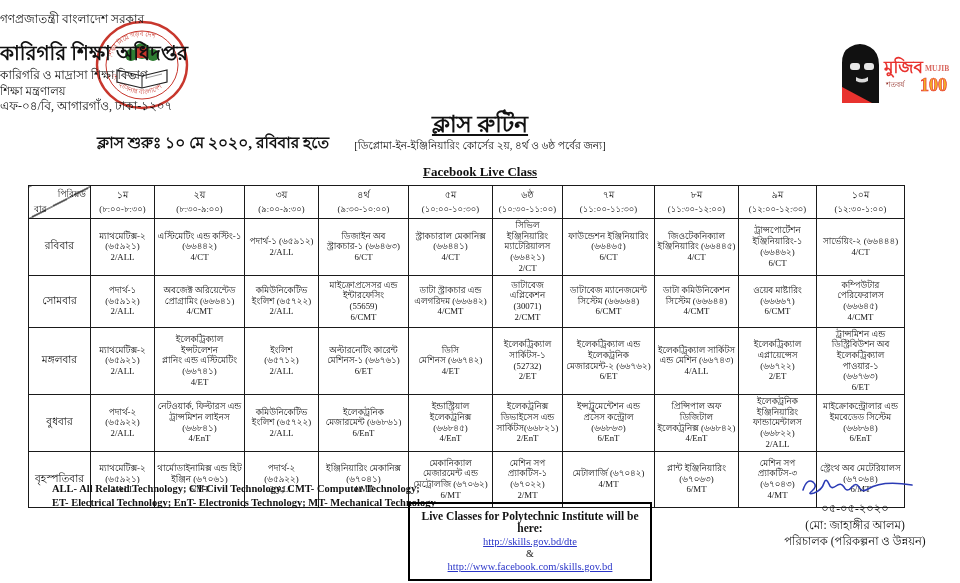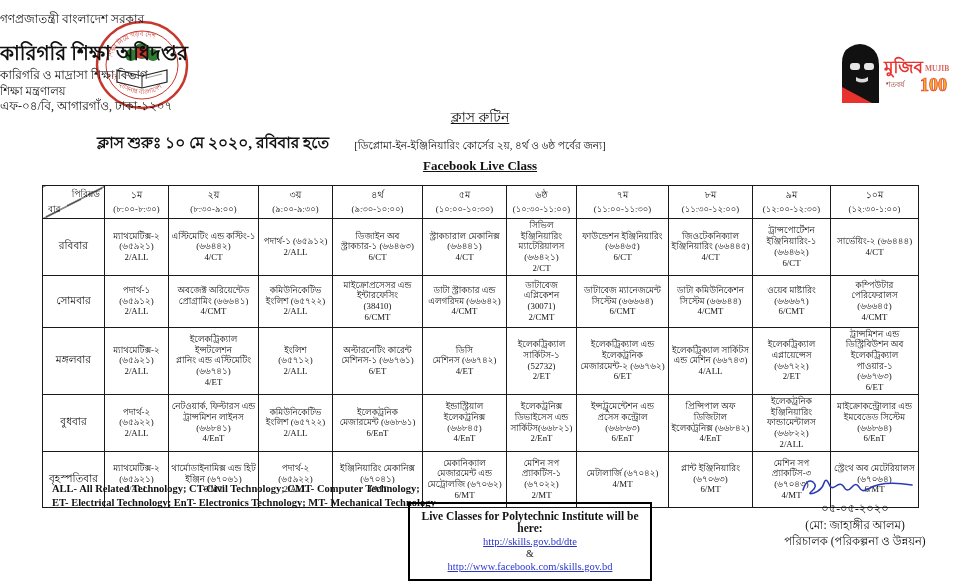--- a/index.html
+++ b/index.html
@@ -12,28 +12,28 @@
   .gov-org{font-size:20px;font-weight:bold;margin-top:15px;}
   .gov-div{font-size:12px;margin-top:4px;}
   .gov-min{font-size:11.5px;margin-top:2px;}
   .gov-addr{font-size:12px;margin-top:2px;}
 
   .emblem{position:absolute;left:95px;top:20px;width:94px;height:90px;}
   .mujib{position:absolute;left:828px;top:33px;width:124px;height:72px;}
 
   
   .title-main{position:absolute;top:106px;left:0;width:100%;text-align:center;
-              font-size:14px;font-weight:normal;text-decoration:underline;}
+              font-size:23px;font-weight:bold;text-decoration:underline;}
   .start-note{position:absolute;top:131px;left:97px;font-size:15.5px;font-weight:bold;}
   .course-note{position:absolute;top:138px;left:0;width:100%;text-align:center;font-size:10.5px;font-weight:normal;}
-  .platform{position:absolute;top:158px;left:0;width:100%;text-align:center;
+  .platform{position:absolute;top:164px;left:0;width:100%;text-align:center;
             font-size:13px;font-weight:bold;text-decoration:underline;}
 
   
-  table.routine{position:absolute;left:42px;top:185px;width:876px;border-collapse:collapse;table-layout:fixed;padding-left:47px;}
+  table.routine{position:absolute;left:28px;top:185px;width:876px;border-collapse:collapse;table-layout:fixed;padding-left:47px;}
   table.routine th,table.routine td{border:1px solid #1a1a1a;text-align:center;vertical-align:middle;
      padding:1px 2px;overflow:hidden;}
   table.routine thead th{height:30px;font-weight:normal;}
   .p-label{font-size:9.5px;}
   .p-time{font-size:8.5px;}
   tbody td{font-size:8.8px;line-height:1.22;}
   .day-cell{font-size:10.5px;}
   tbody tr:nth-child(1){height:45px;}
   tbody tr:nth-child(2){height:52px;}
   tbody tr:nth-child(3){height:55px;}
@@ -240,21 +240,21 @@
             <div class="cell-line">4/CMT</div>
           </td>
           <td>
             <div class="cell-line">কমিউনিকেটিভ</div>
             <div class="cell-line">ইংলিশ (৬৫৭২২)</div>
             <div class="cell-line">2/ALL</div>
           </td>
           <td>
             <div class="cell-line">মাইক্রোপ্রসেসর এন্ড</div>
             <div class="cell-line">ইন্টারফেসিং</div>
-            <div class="cell-line">(38410)</div>
+            <div class="cell-line">(55659)</div>
             <div class="cell-line">6/CMT</div>
           </td>
           <td>
             <div class="cell-line">ডাটা স্ট্রাকচার এন্ড</div>
             <div class="cell-line">এলগরিদম (৬৬৬৪২)</div>
             <div class="cell-line">4/CMT</div>
           </td>
           <td>
             <div class="cell-line">ডাটাবেজ</div>
             <div class="cell-line">এপ্লিকেশন</div>

